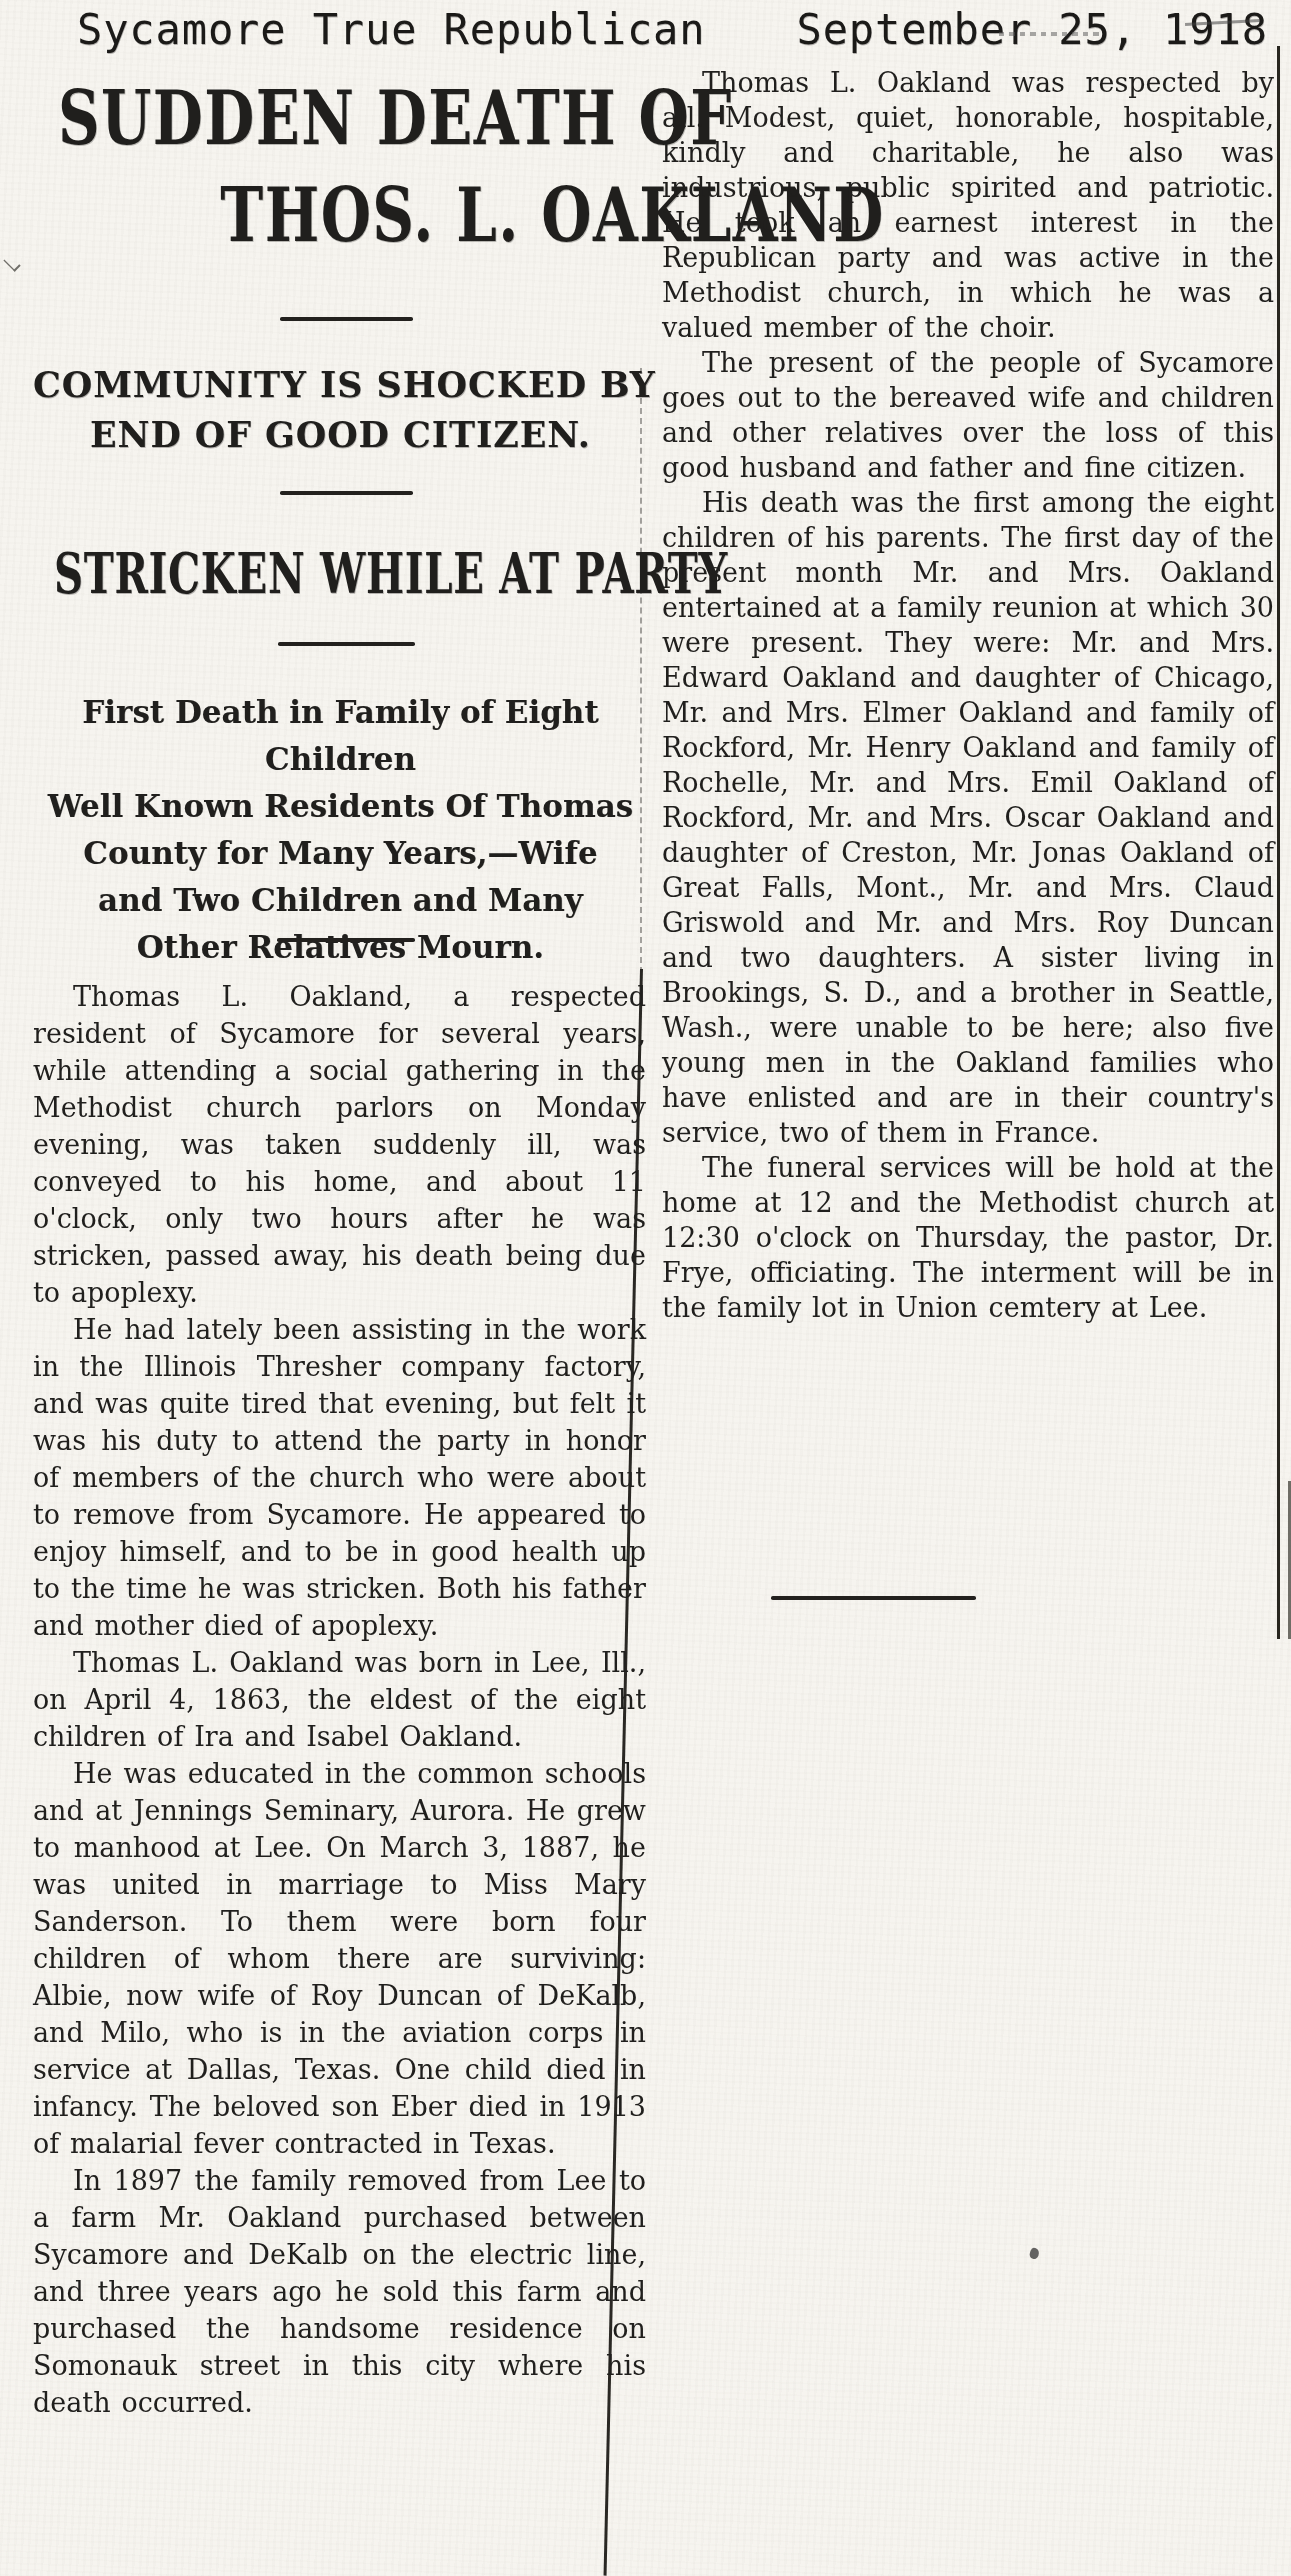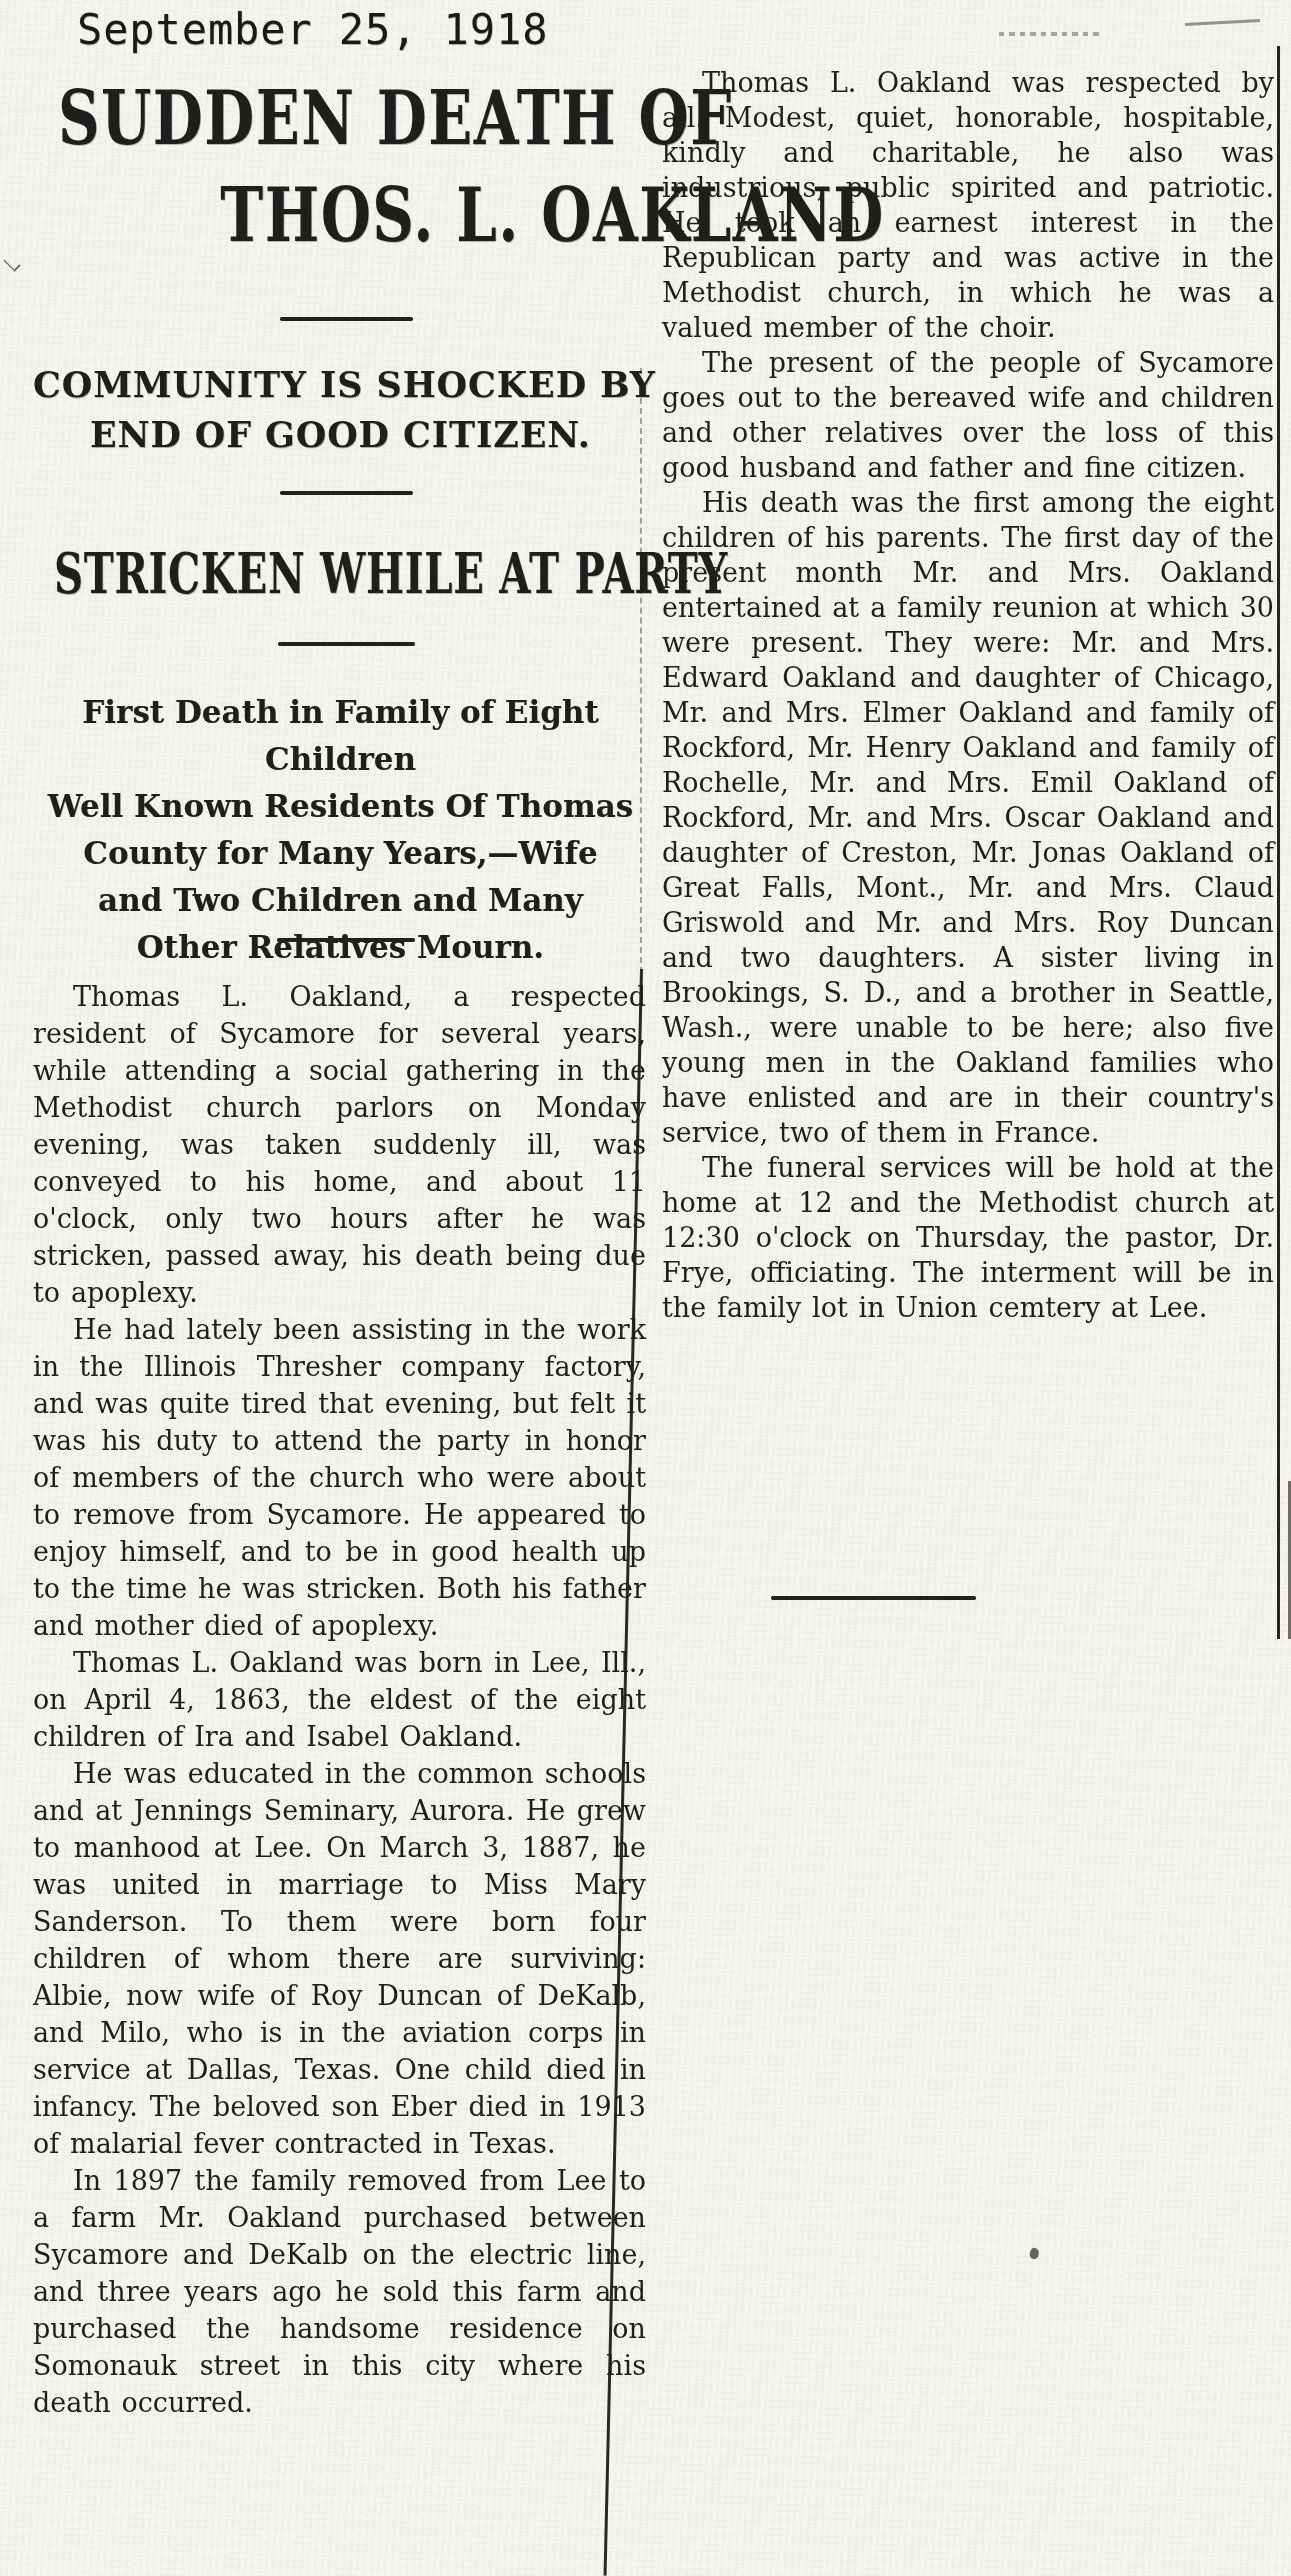--- a/index.html
+++ b/index.html
@@ -83,20 +83,21 @@
       transform:rotate(45deg) scaleY(.6);opacity:.7;}
   .artifact-blot{position:absolute;left:1030px;top:2248px;width:8.8px;height:10.5px;
       background:#333;border-radius:40% 60% 50% 50%;transform:rotate(20deg);opacity:.75;}
 </style>
 </head>
 <body>
 
 <div class="page">
 
   <header class="masthead">
+    <span>Sycamore True Republican</span>
     <span>September 25, 1918</span>
   </header>
 
   <div class="artifact-dots"></div>
   <div class="artifact-dash"></div>
   <div class="artifact-caret"></div>
   <div class="artifact-blot"></div>
 
   <div class="divider-mid-dash"></div>
   <div class="divider-mid"></div>

